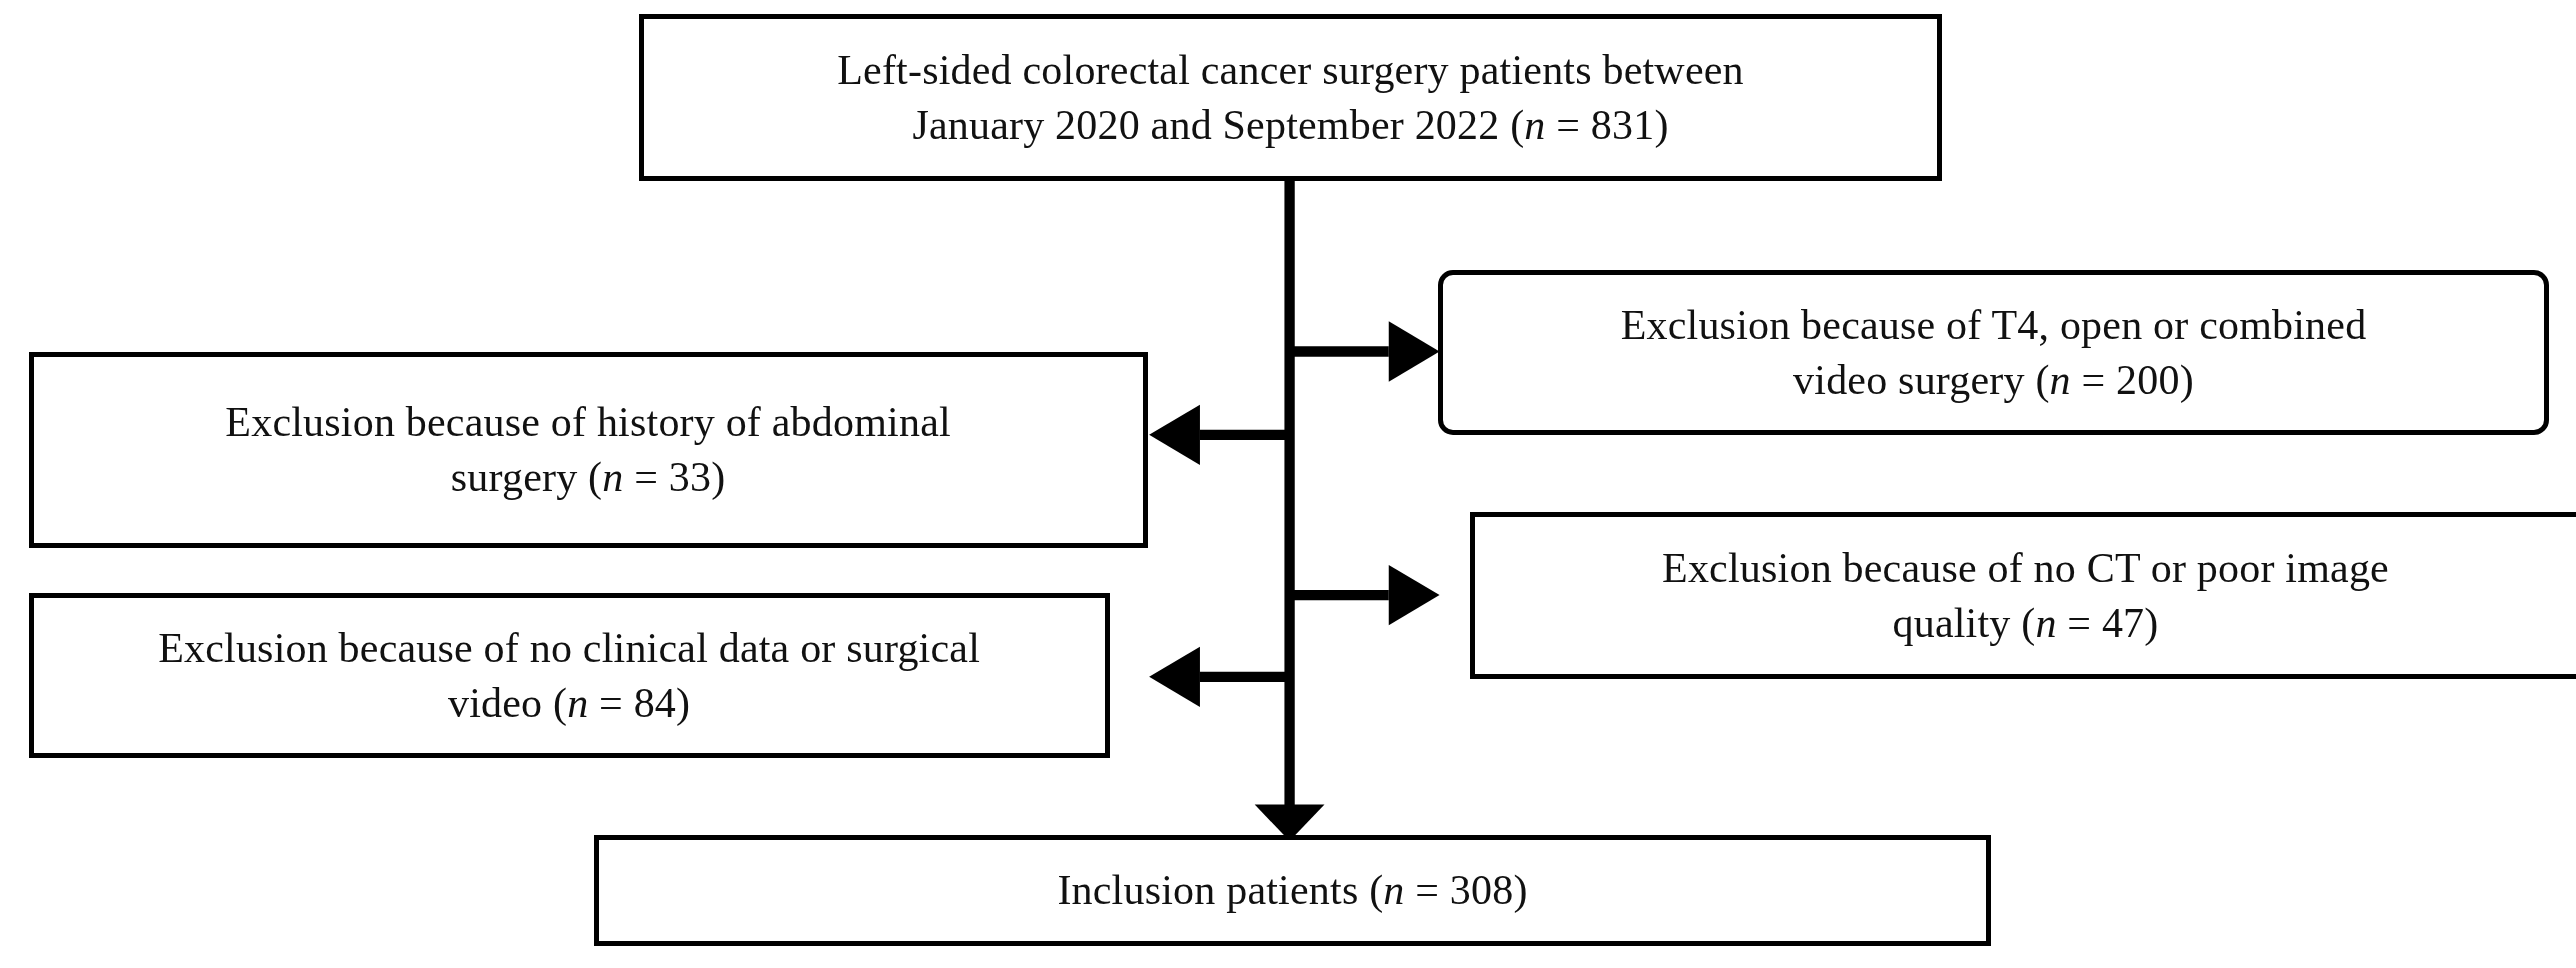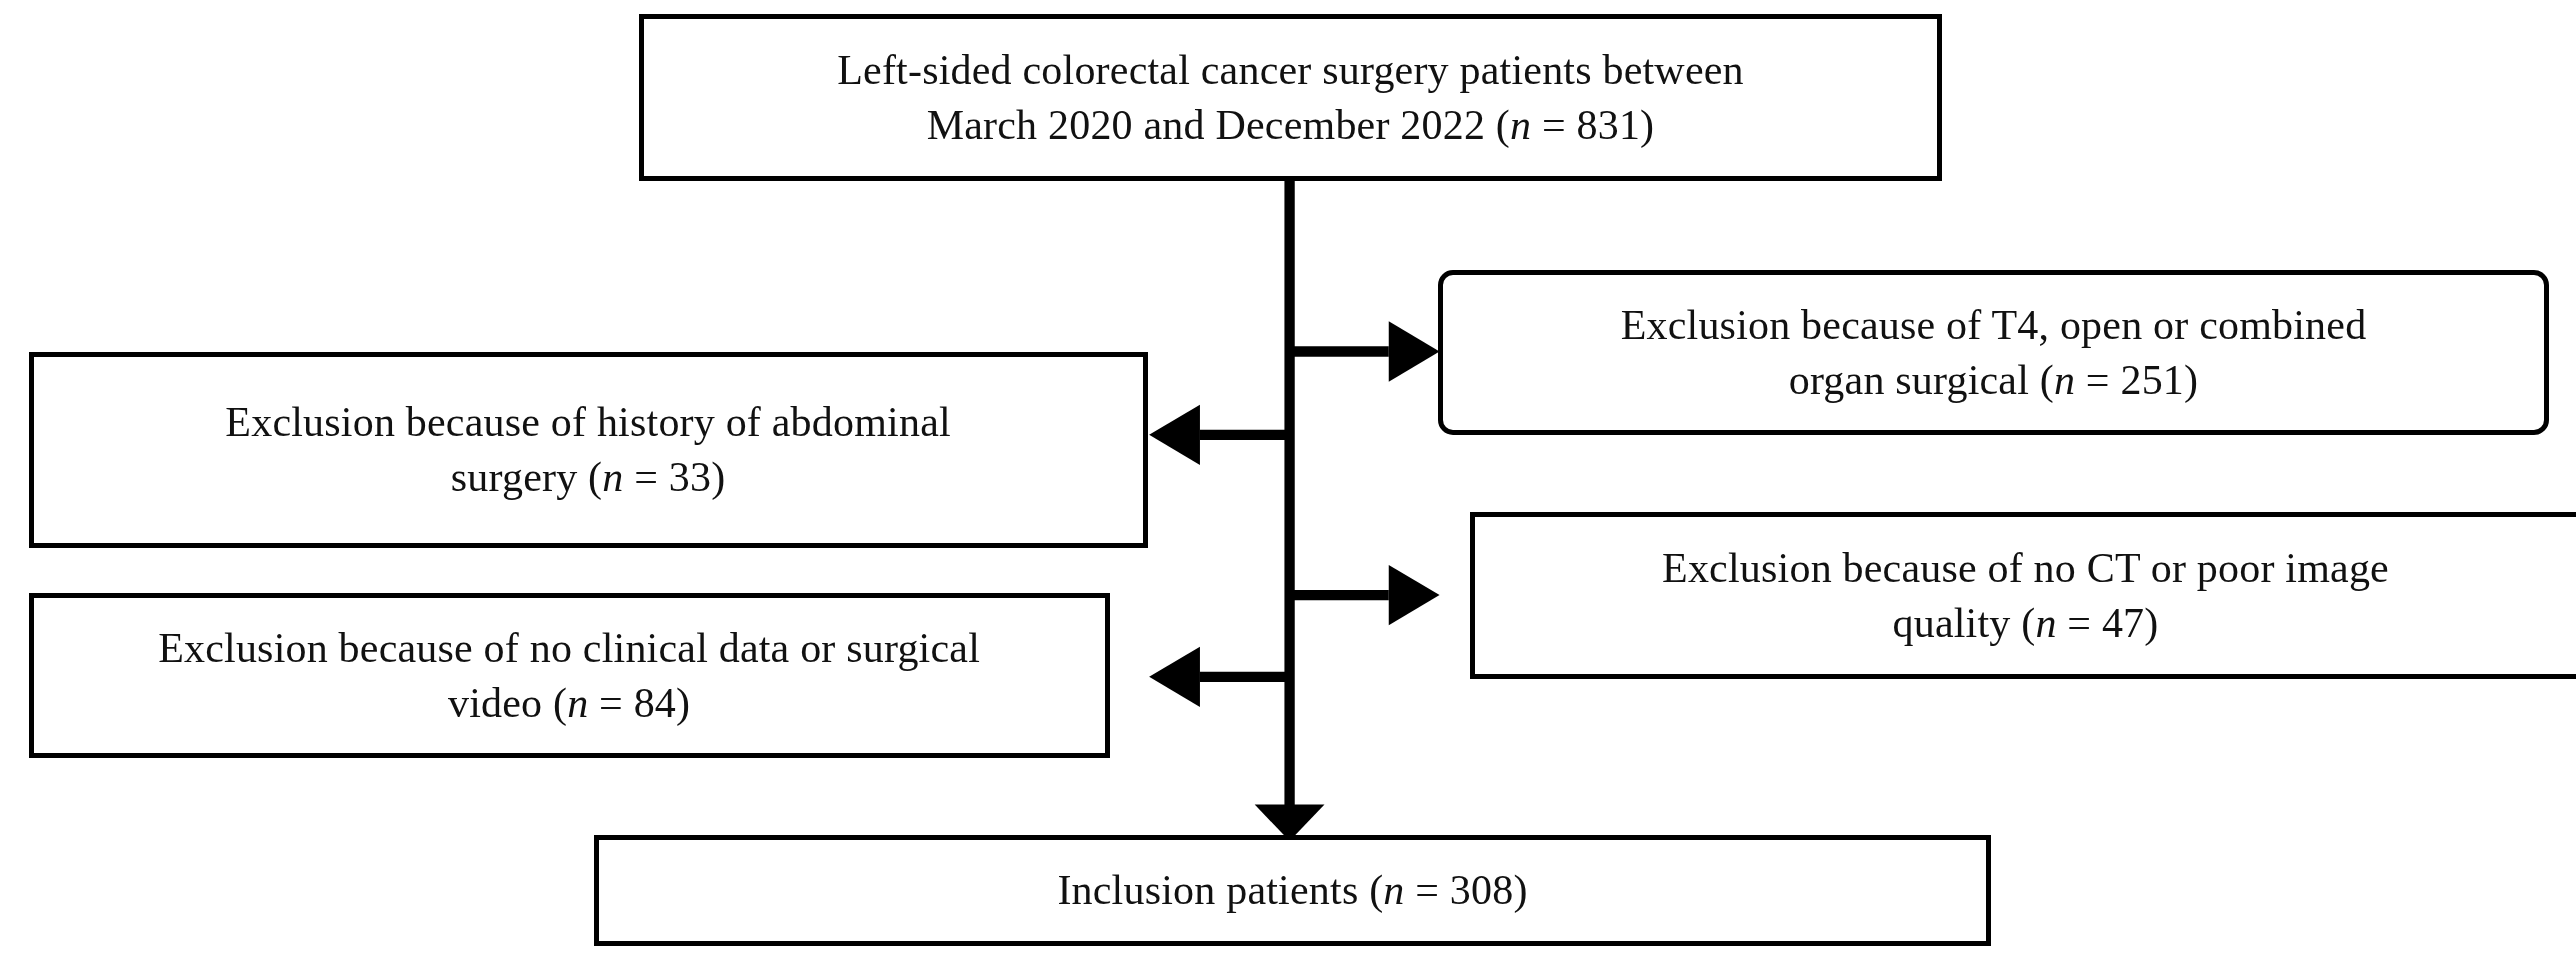--- a/index.html
+++ b/index.html
@@ -71,25 +71,25 @@
     <g fill="#000000" stroke="none">
       <polygon points="1750,405 1814,443 1750,481"></polygon>
       <polygon points="1512,510 1448,548 1512,586"></polygon>
       <polygon points="1750,712 1814,750 1750,788"></polygon>
       <polygon points="1512,815 1448,853 1512,891"></polygon>
       <polygon points="1581,1014 1669,1014 1625,1060"></polygon>
     </g>
   </svg>
 
   <div class="node-box" style="left:639px; top:14.3px; width:1303px; height:167px;">
-    <span class="node-text"><span>Left-sided colorectal cancer surgery patients between</span><br><span>March 2020 and December 2022 (</span><span class="ital">n</span><span> = 831)</span></span>
+    <span class="node-text"><span>Left-sided colorectal cancer surgery patients between</span><br><span>January 2020 and September 2022 (</span><span class="ital">n</span><span> = 831)</span></span>
   </div>
 
   <div class="node-box" style="left:1438px; top:270px; width:1111px; height:165px;border-radius:15px;">
-    <span class="node-text"><span>Exclusion because of T4, open or combined</span><br><span>organ surgical (</span><span class="ital">n</span><span> = 251)</span></span>
+    <span class="node-text"><span>Exclusion because of T4, open or combined</span><br><span>video surgery (</span><span class="ital">n</span><span> = 200)</span></span>
   </div>
 
   <div class="node-box" style="left:28.6px; top:352px; width:1119px; height:196px;">
     <span class="node-text"><span>Exclusion because of history of abdominal</span><br><span>surgery (</span><span class="ital">n</span><span> = 33)</span></span>
   </div>
 
   <div class="node-box" style="left:1438px; top:512px; width:1111px; height:167px;margin-left:32px;">
     <span class="node-text"><span>Exclusion because of no CT or poor image</span><br><span>quality (</span><span class="ital">n</span><span> = 47)</span></span>
   </div>
 

